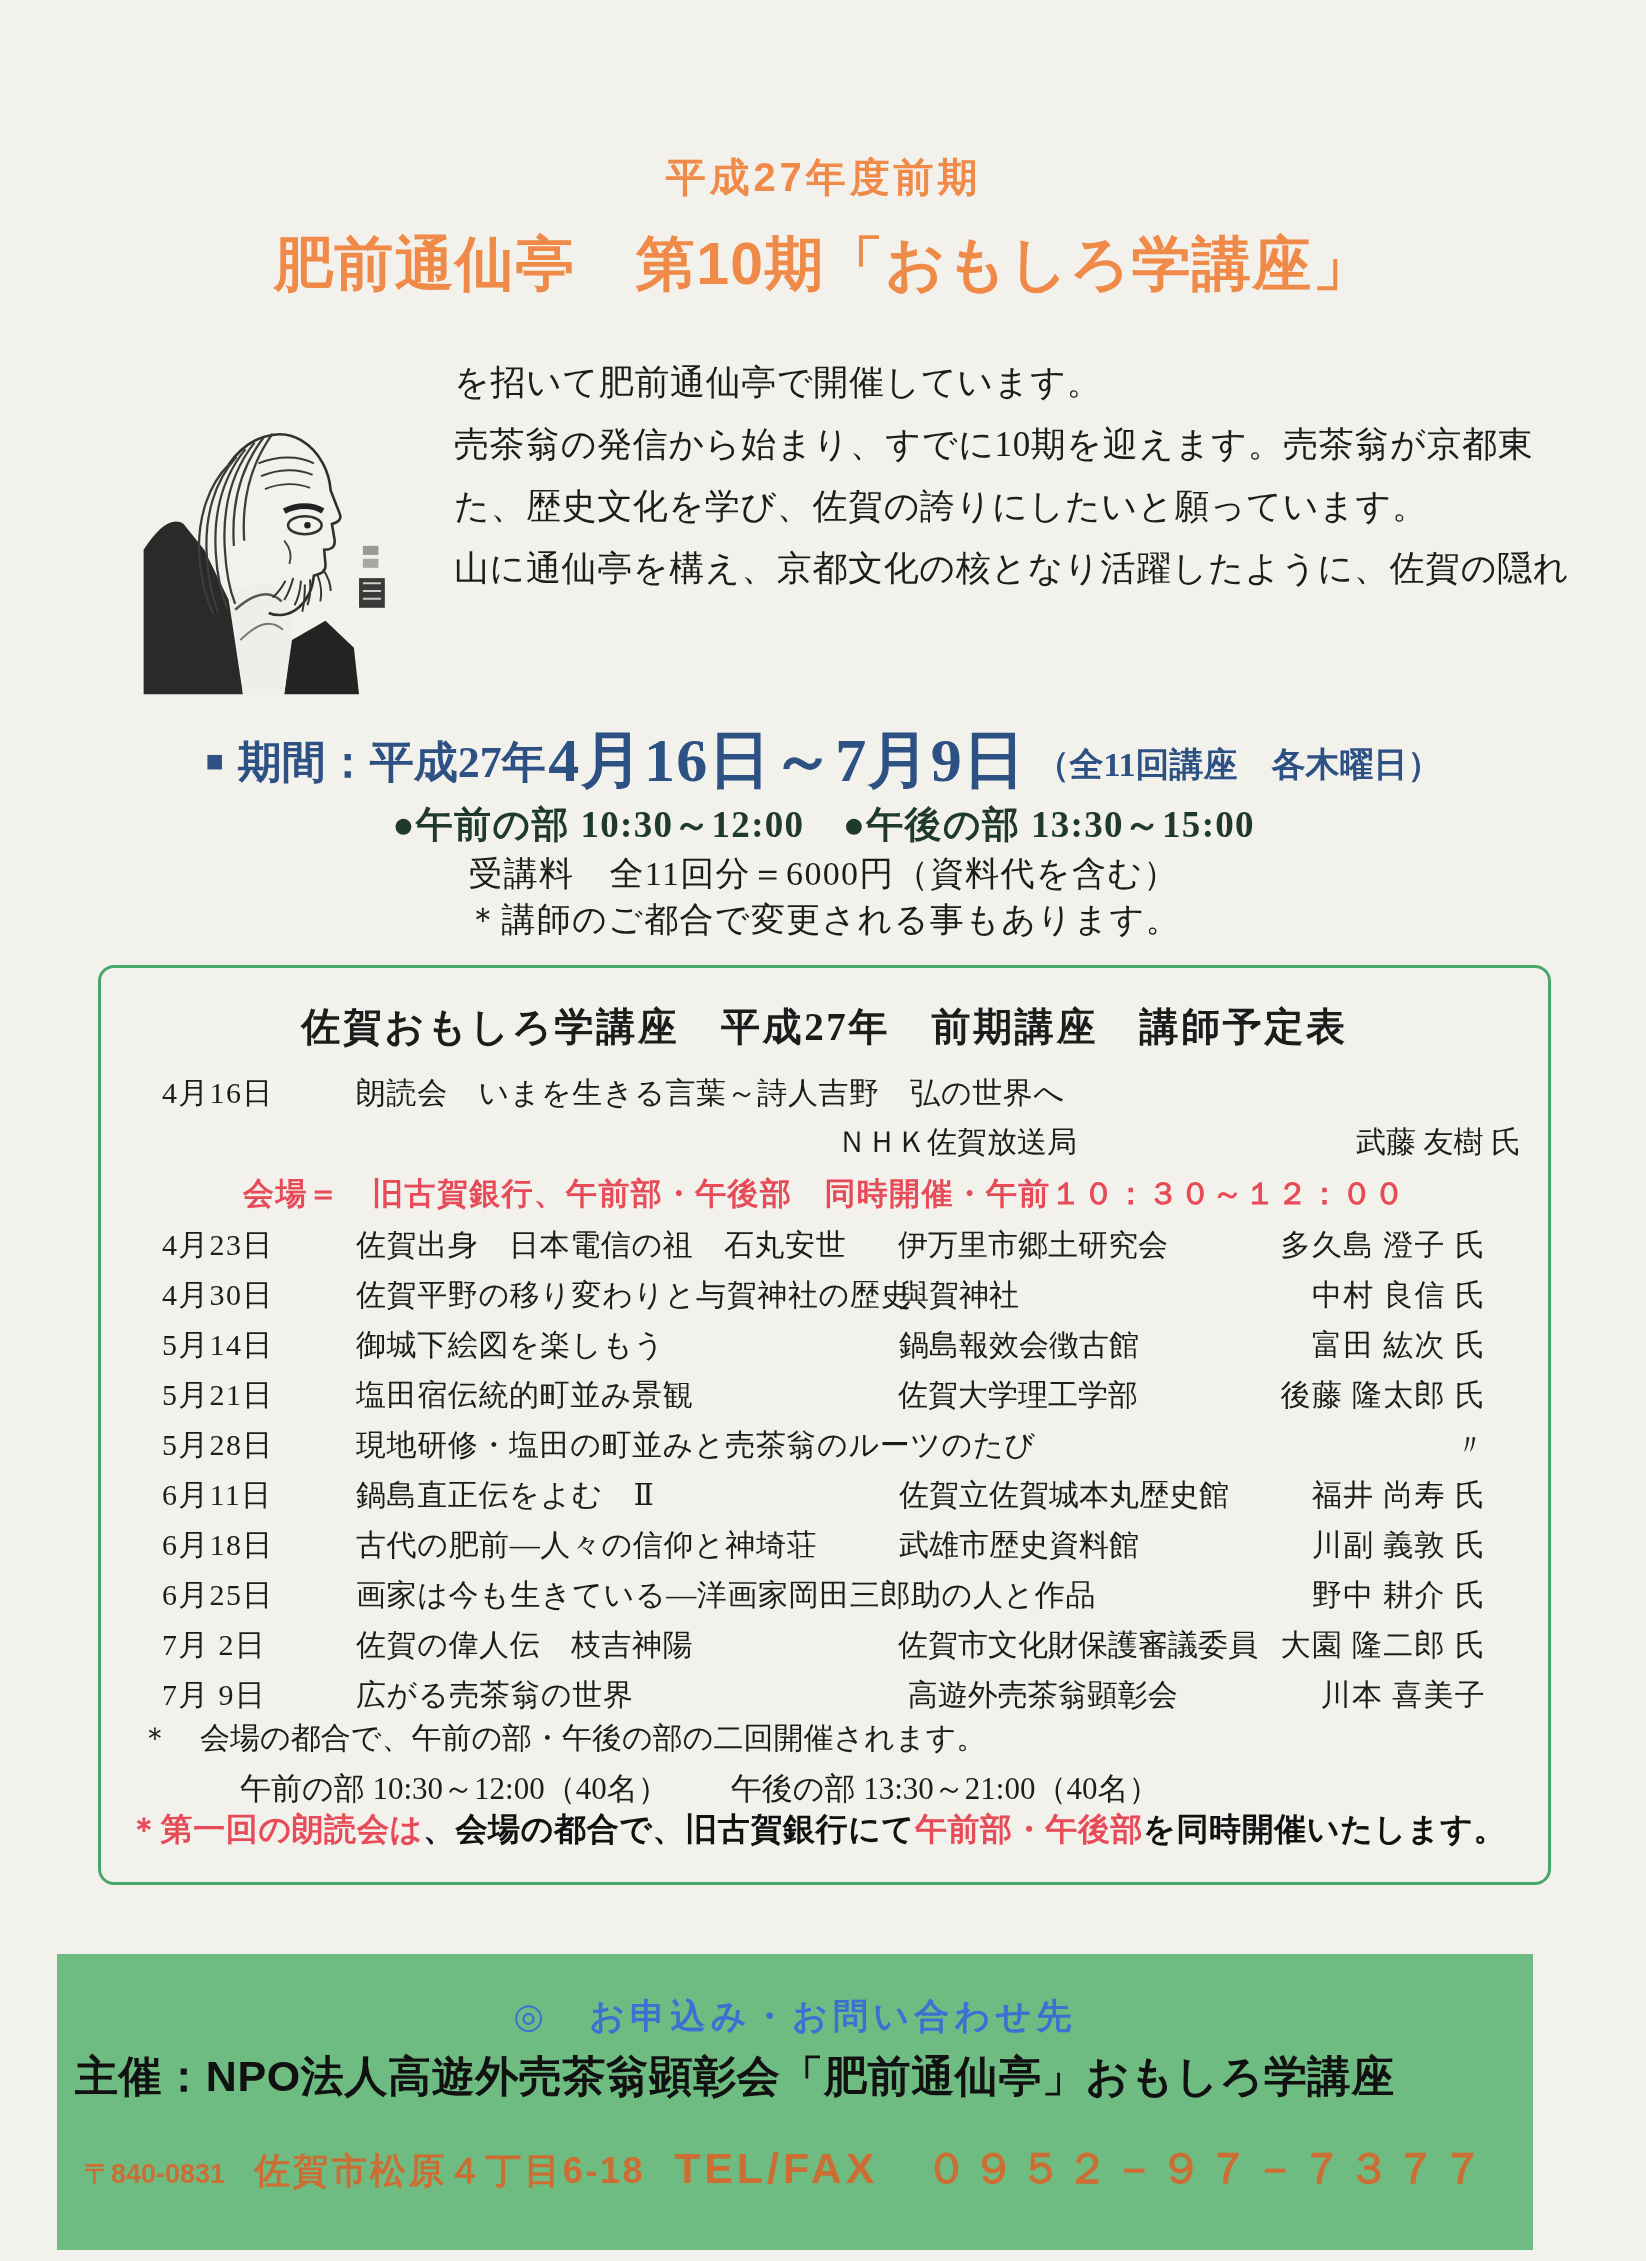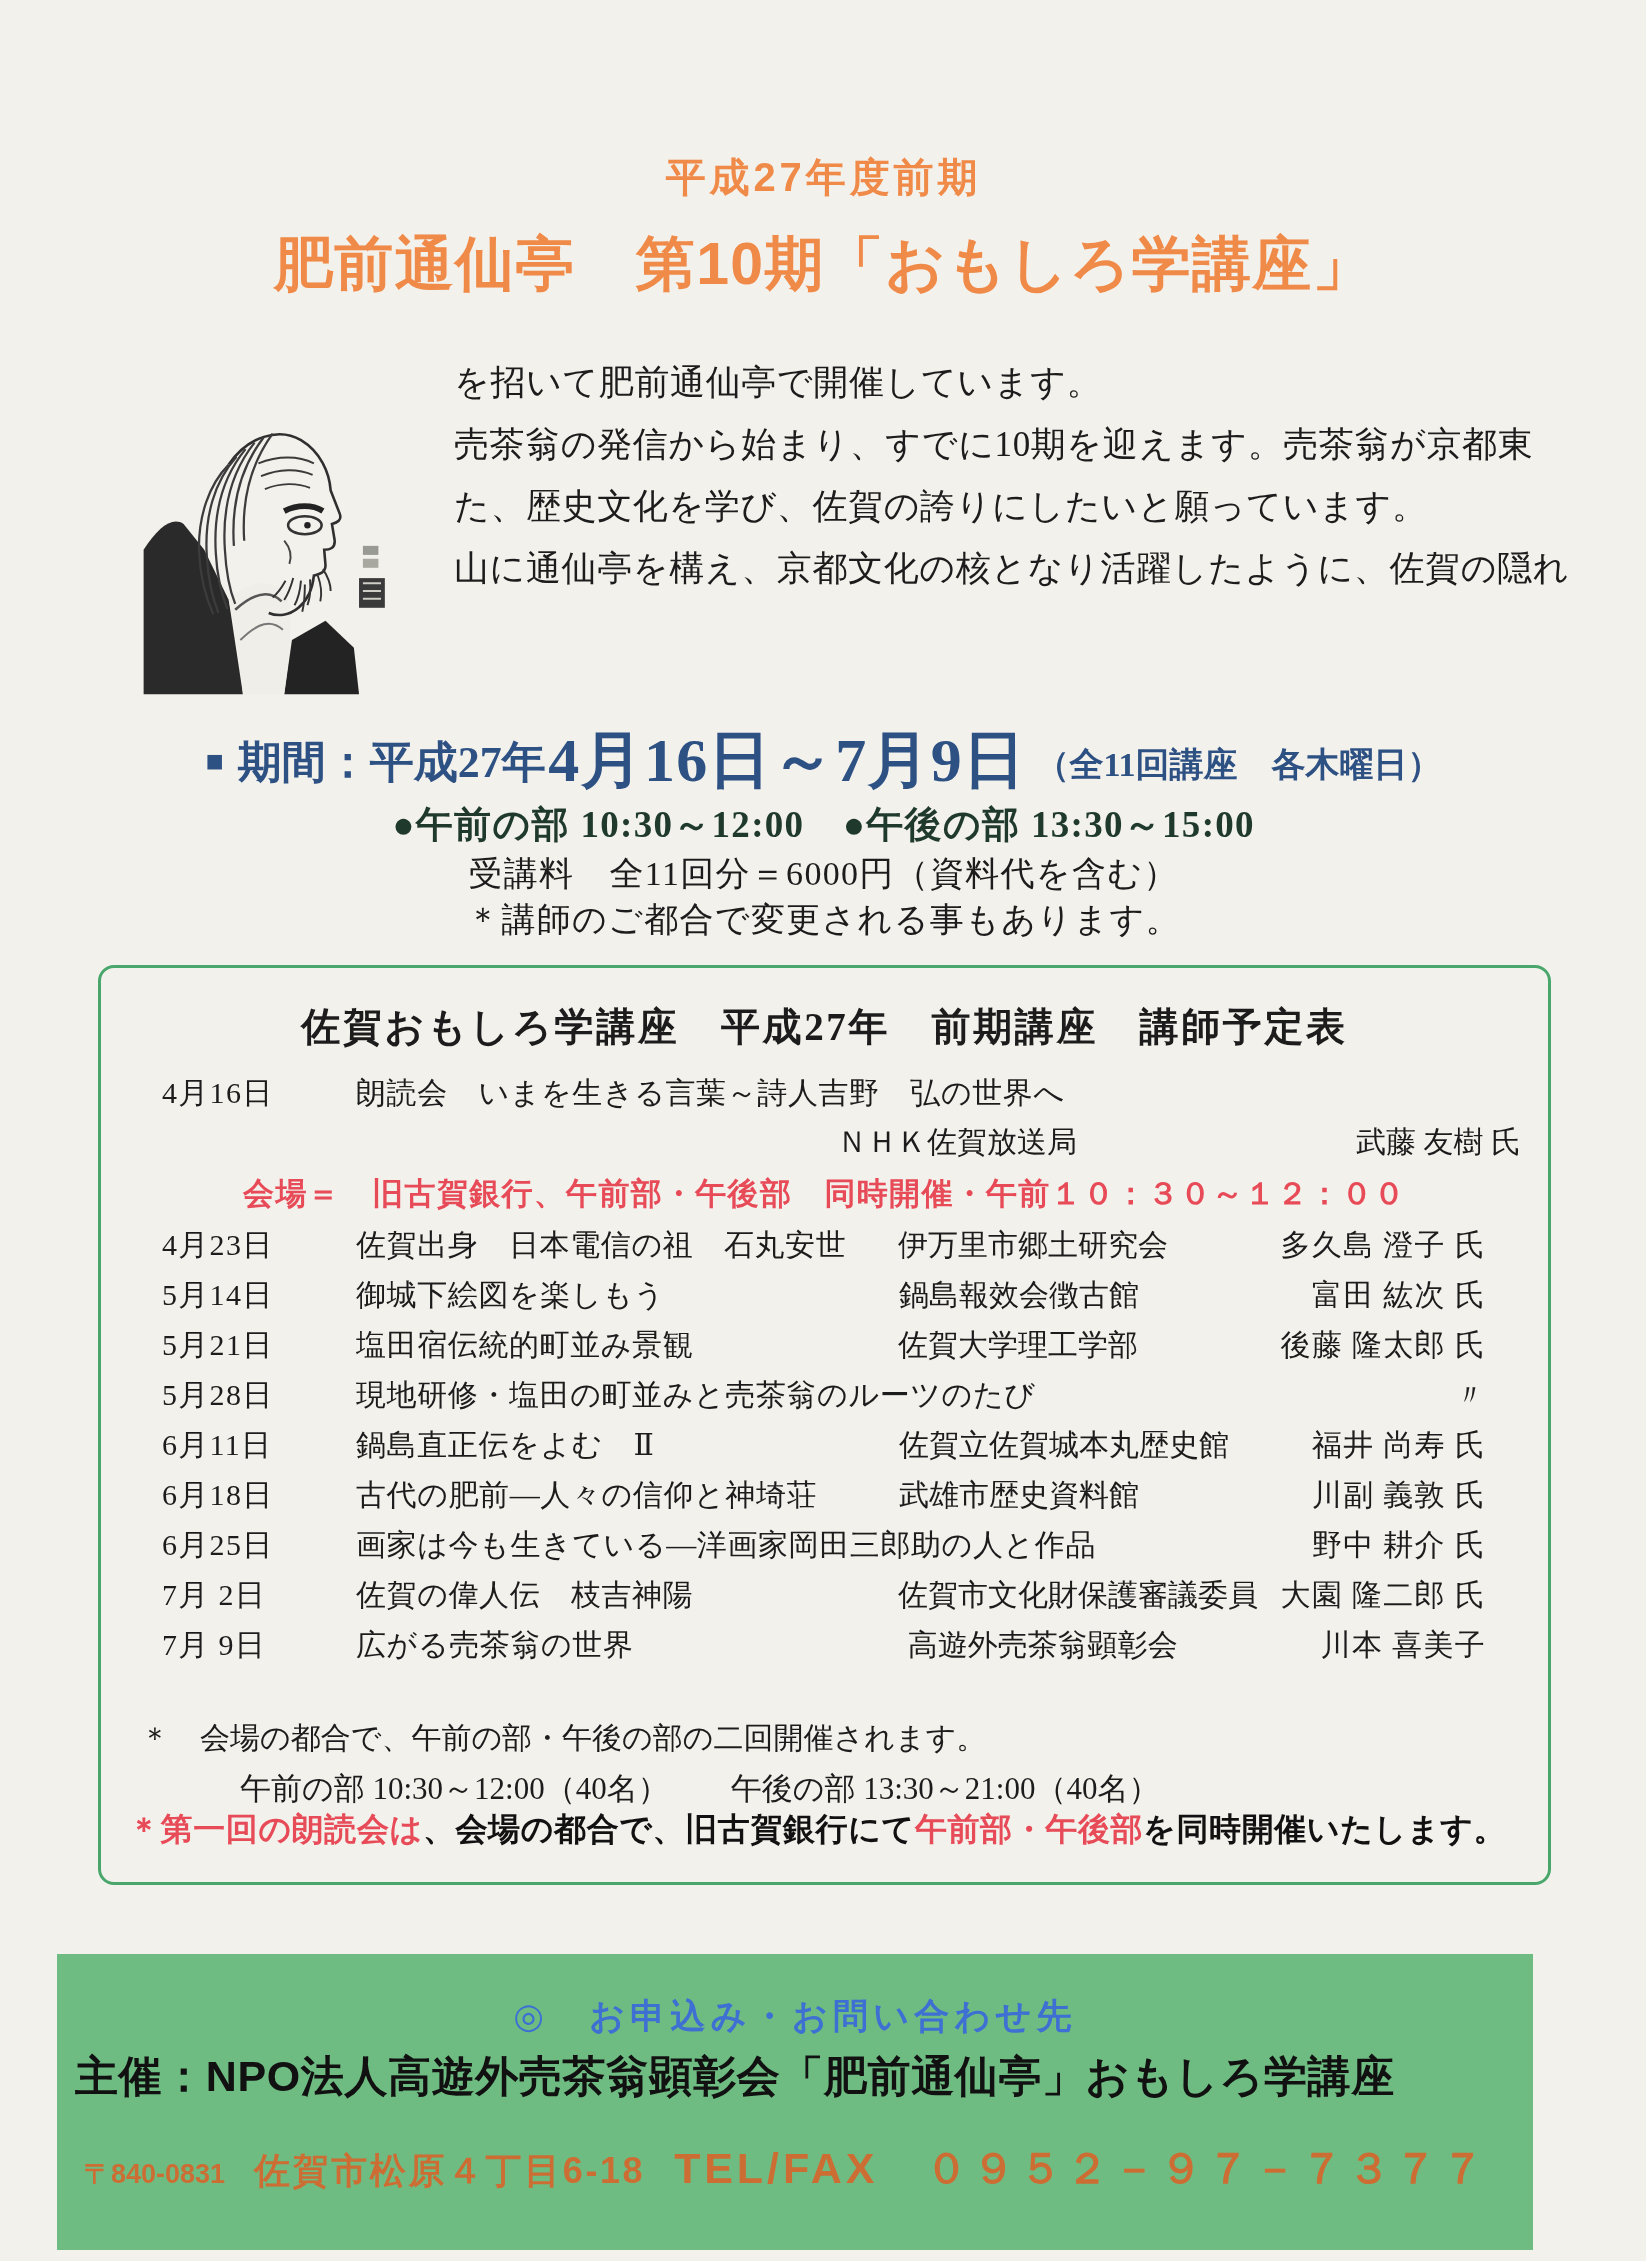--- a/index.html
+++ b/index.html
@@ -197,20 +197,26 @@
     <div class="venue-note">会場＝　旧古賀銀行、午前部・午後部　同時開催・午前１０：３０～１２：００</div>
 
     <div class="rows">
         <div class="sched-row">
           <span class="c-date">4月23日</span>
           <span class="c-topic">佐賀出身　日本電信の祖　石丸安世</span>
           <span class="c-org">伊万里市郷土研究会</span>
           <span class="c-lect">多久島 澄子 氏</span>
         </div>
         <div class="sched-row">
+          <span class="c-date">4月30日</span>
+          <span class="c-topic">佐賀平野の移り変わりと与賀神社の歴史</span>
+          <span class="c-org">與賀神社</span>
+          <span class="c-lect">中村 良信 氏</span>
+        </div>
+        <div class="sched-row">
           <span class="c-date">5月14日</span>
           <span class="c-topic">御城下絵図を楽しもう</span>
           <span class="c-org">鍋島報效会徴古館</span>
           <span class="c-lect">富田 紘次 氏</span>
         </div>
         <div class="sched-row">
           <span class="c-date">5月21日</span>
           <span class="c-topic">塩田宿伝統的町並み景観</span>
           <span class="c-org">佐賀大学理工学部</span>
           <span class="c-lect">後藤 隆太郎 氏</span>

